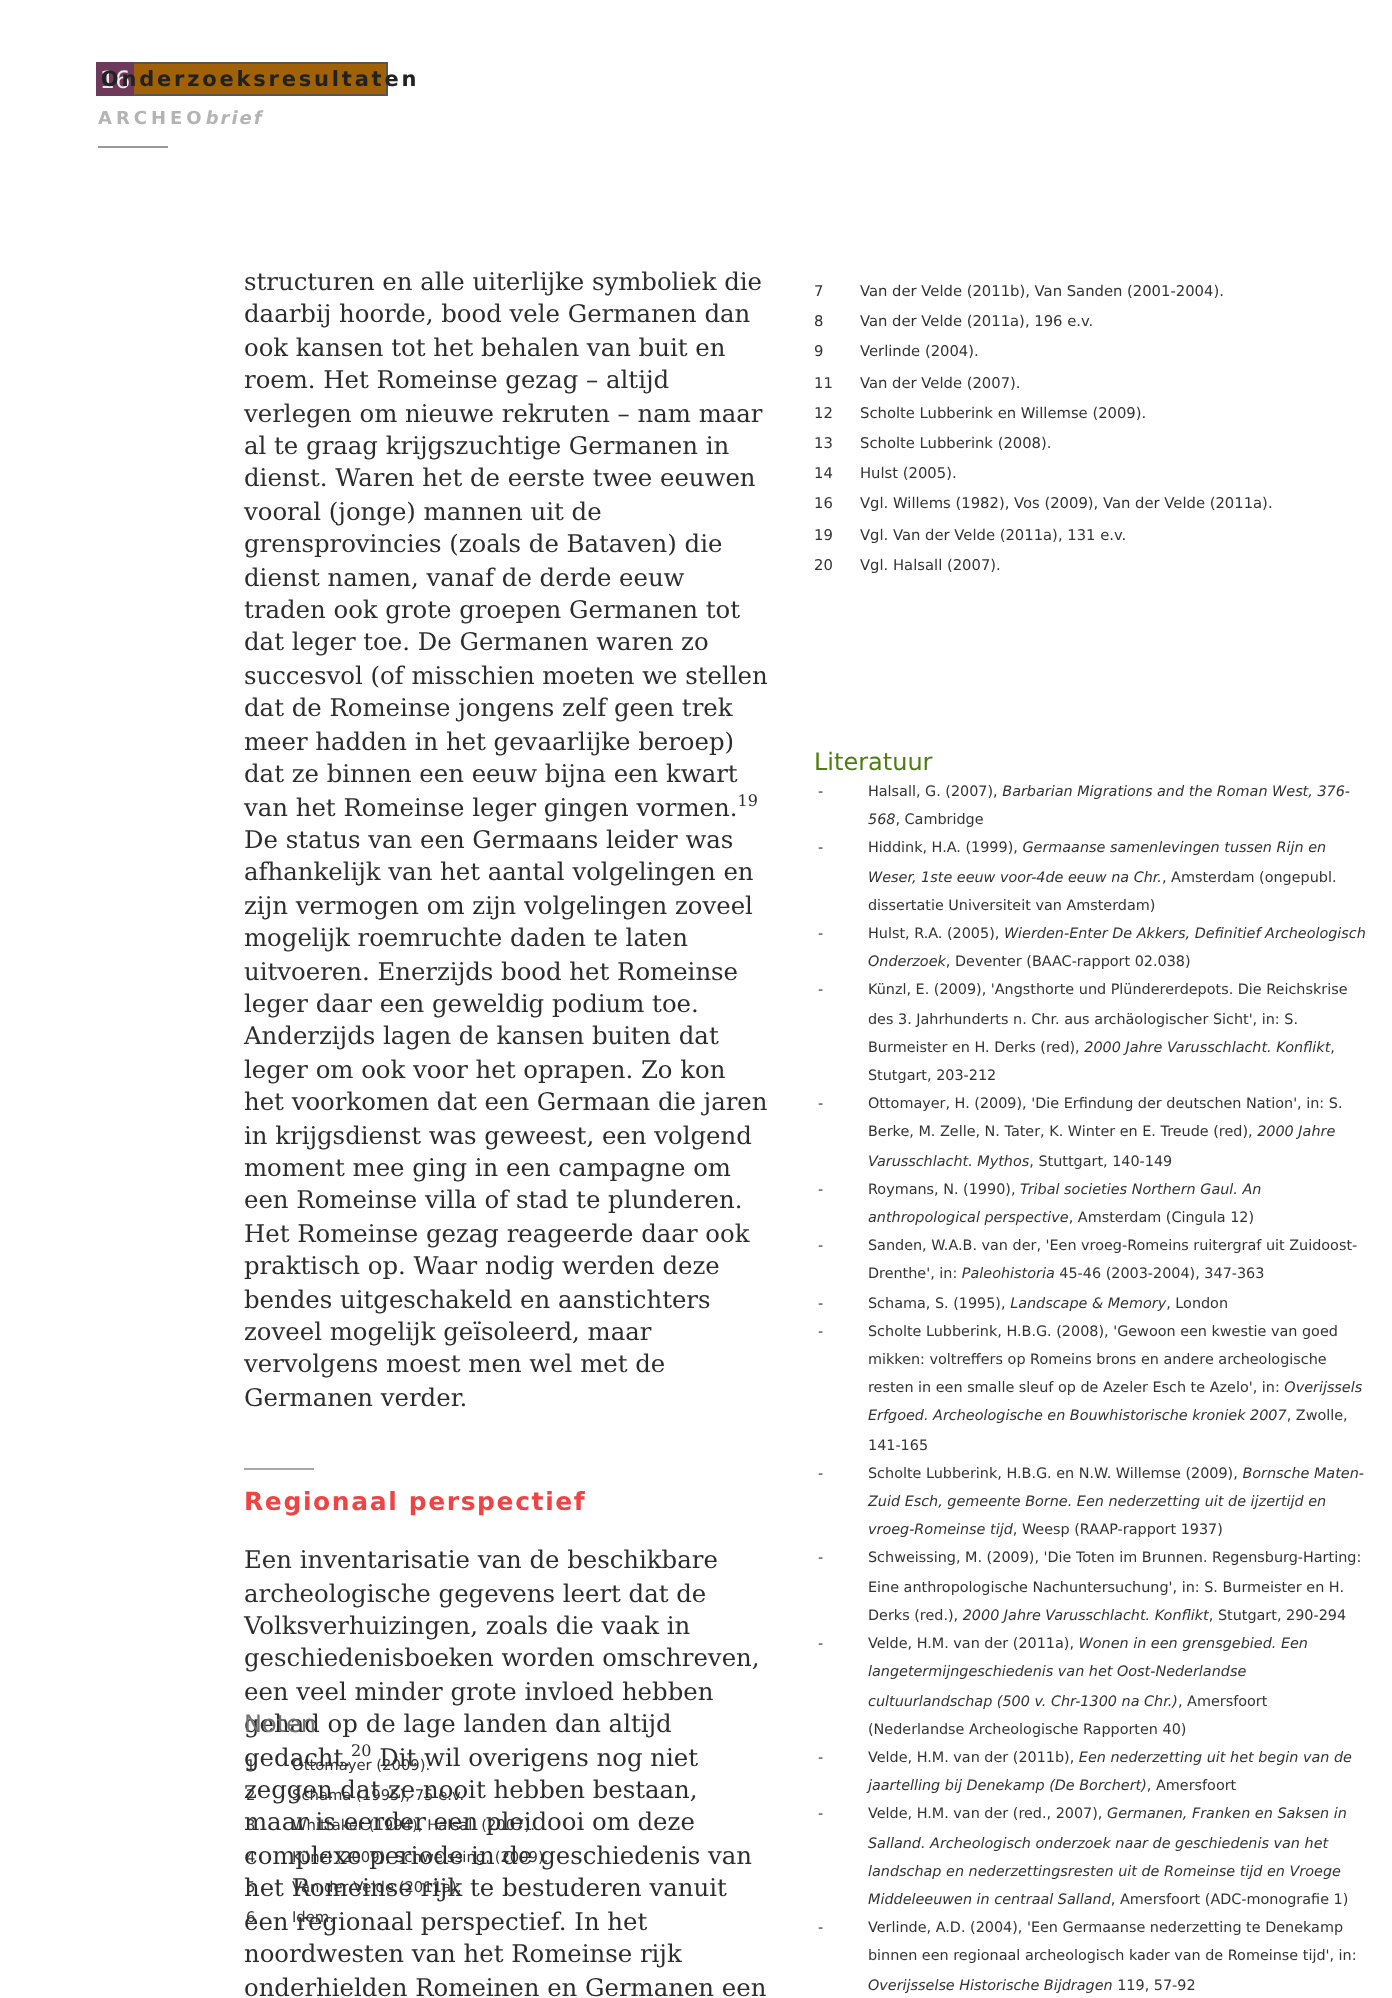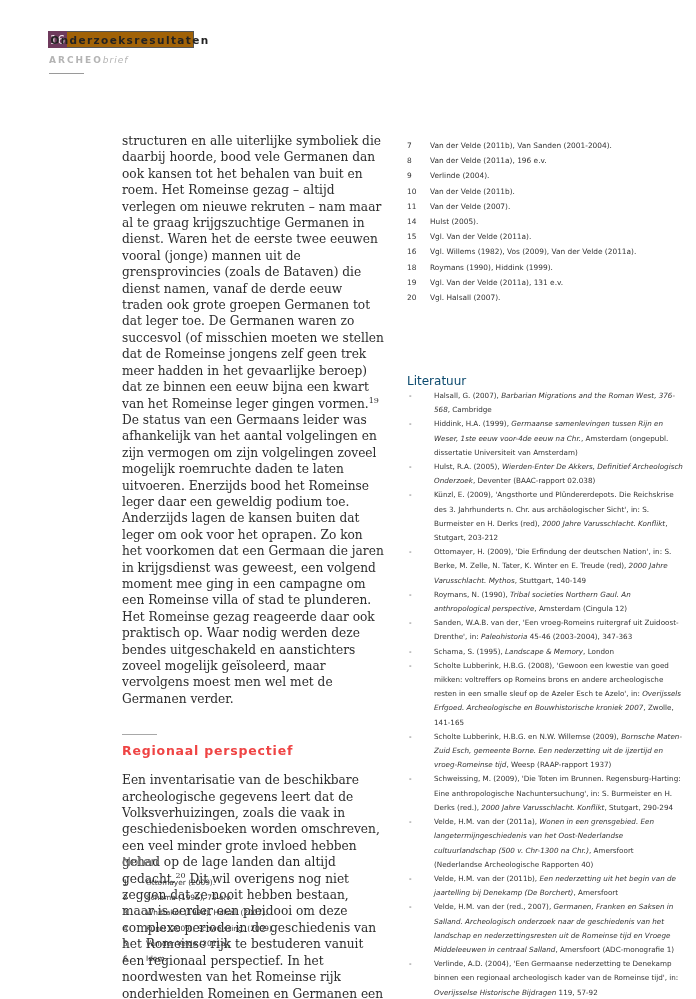--- a/index.html
+++ b/index.html
@@ -1,37 +1,37 @@
 <!DOCTYPE html>
 <html><head>
   <meta charset="utf-8">
   <style>
     html, body { margin: 0; padding: 0; background: #ffffff; }
     body { width: 696px; height: 999px; position: relative; overflow: hidden; color: #2a2a2a; }
     .header { position: absolute; left: 48px; top: 31px; display: flex; align-items: stretch; height: 17px; }
     .page-num { background: #6e3a5c; color: #f3e6ee; font: 12px "DejaVu Sans", sans-serif; width: 19px; display: flex; align-items: center; justify-content: center; }
     .section-title { border: 1px solid #555; border-left: none; width: 126px; display: flex; align-items: center; justify-content: center; font: bold 10.5px "DejaVu Sans", sans-serif; letter-spacing: 1.4px; color: #222; background: #a16207; }
     .brand { position: absolute; left: 49px; top: 55px; font: bold 9px "DejaVu Sans", sans-serif; letter-spacing: 2px; color: #b4b4b4; }
-    .brand i { font-weight: normal; letter-spacing: 1px; }
+    .brand i { font-weight: bold; letter-spacing: 1px; }
     .brand-rule { position: absolute; left: 49px; top: 73px; width: 35px; height: 1px; background: #9a9a9a; }
 
     .main { position: absolute; left: 122px; top: 133px; width: 262px; font: 12.2px/16.4px "DejaVu Serif", serif; color: #2d2d2d; }
     .main p { margin: 0; }
     .main sup { font-size: 8px; line-height: 0; }
     .sec-rule { width: 35px; height: 1px; background: #a8a8a8; margin: 27px 0 8px; }
     .sec-head { font: bold 12.5px "DejaVu Sans", sans-serif; color: #ef4444; letter-spacing: 0.8px; margin: 0 0 14px; }
 
     .notes-title { position: absolute; left: 122px; top: 855px; font: 12px "DejaVu Sans", sans-serif; color: #737373; }
     .notes { position: absolute; font: 7.4px/15.2px "DejaVu Sans", sans-serif; color: #333; list-style: none; margin: 0; padding: 0; }
     .notes li { display: flex; }
     .notes .num { width: 23px; flex: none; }
     .notes-left { left: 123px; top: 875px; }
     .notes-right { left: 407px; top: 138px; }
 
-    .lit-title { position: absolute; left: 407px; top: 374px; font: 12px "DejaVu Sans", sans-serif; color: #0c4a6e; }
+    .lit-title { position: absolute; left: 407px; top: 374px; font: 12px "DejaVu Sans", sans-serif; color: #4d7c0f; }
     .lit { position: absolute; left: 407px; top: 389px; width: 276px; font: 7.2px/14.2px "DejaVu Sans", sans-serif; color: #333; list-style: none; margin: 0; padding: 0; }
     .lit li { display: flex; }
     .lit .dash { width: 25px; flex: none; padding-left: 2px; }
     .lit .txt { flex: 1; }
     .lit em { font-style: italic; }
   </style>
 </head>
 <body>
 
 <div class="header">
@@ -83,42 +83,38 @@
     </li>
     <li>
       <span class="num">8</span>
       <span>Van der Velde (2011a), 196 e.v.</span>
     </li>
     <li>
       <span class="num">9</span>
       <span>Verlinde (2004).</span>
     </li>
     <li>
-      <span class="num">10</span>
-      <span>Van der Velde (2011b).</span>
+      <span class="num">11</span>
+      <span>Van der Velde (2007).</span>
     </li>
     <li>
-      <span class="num">11</span>
-      <span>Van der Velde (2007).</span>
+      <span class="num">12</span>
+      <span>Scholte Lubberink en Willemse (2009).</span>
+    </li>
+    <li>
+      <span class="num">13</span>
+      <span>Scholte Lubberink (2008).</span>
     </li>
     <li>
       <span class="num">14</span>
       <span>Hulst (2005).</span>
     </li>
     <li>
-      <span class="num">15</span>
-      <span>Vgl. Van der Velde (2011a).</span>
-    </li>
-    <li>
       <span class="num">16</span>
       <span>Vgl. Willems (1982), Vos (2009), Van der Velde (2011a).</span>
-    </li>
-    <li>
-      <span class="num">18</span>
-      <span>Roymans (1990), Hiddink (1999).</span>
     </li>
     <li>
       <span class="num">19</span>
       <span>Vgl. Van der Velde (2011a), 131 e.v.</span>
     </li>
     <li>
       <span class="num">20</span>
       <span>Vgl. Halsall (2007).</span>
     </li>
   </ul>

